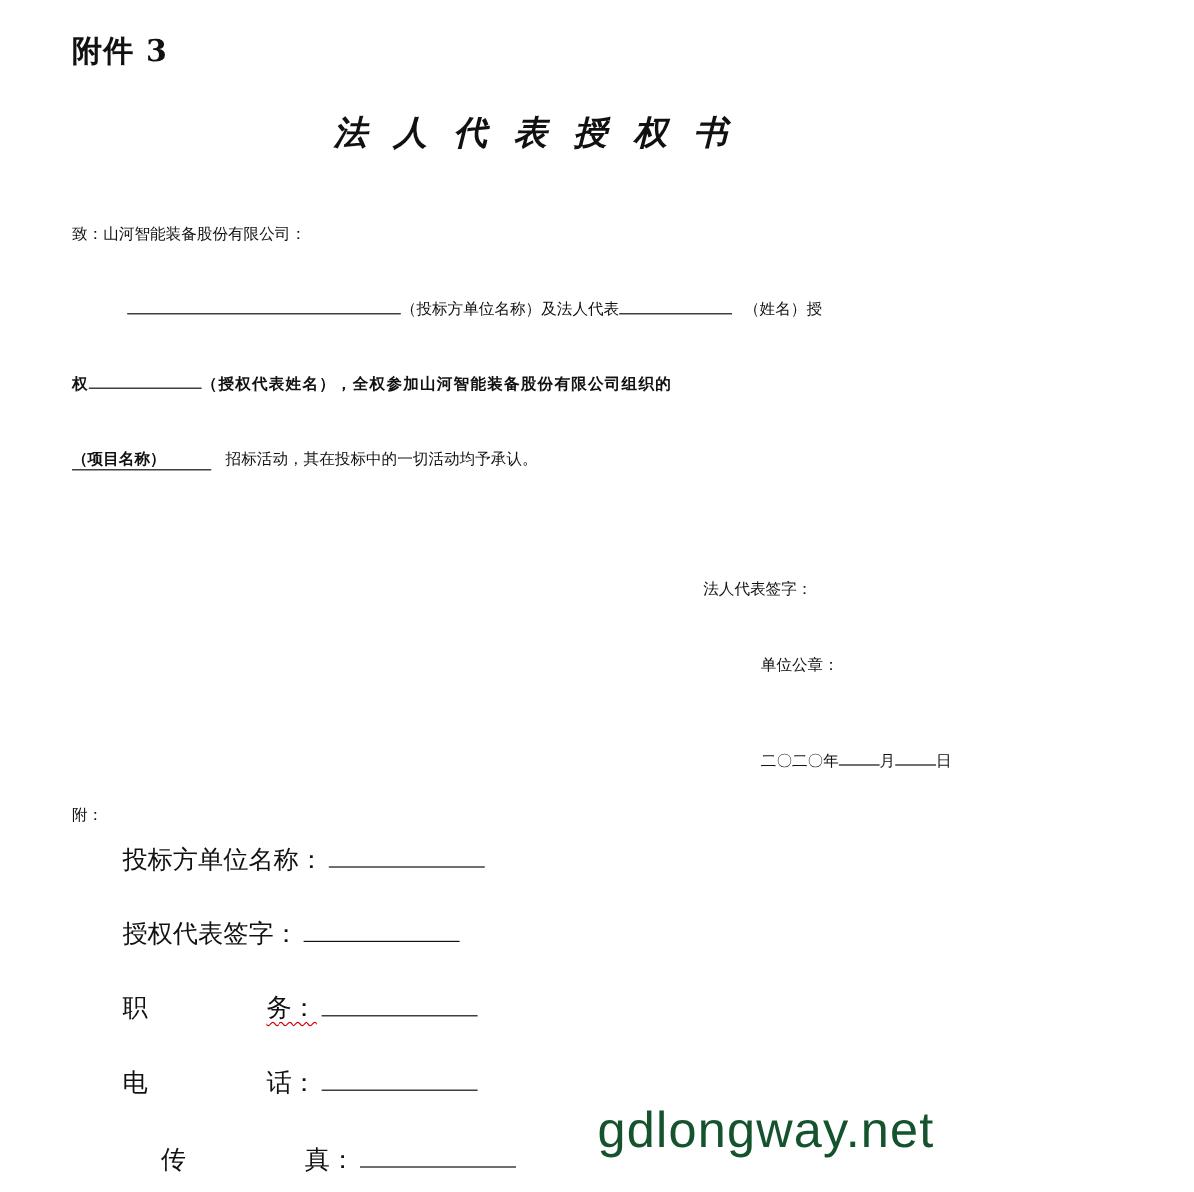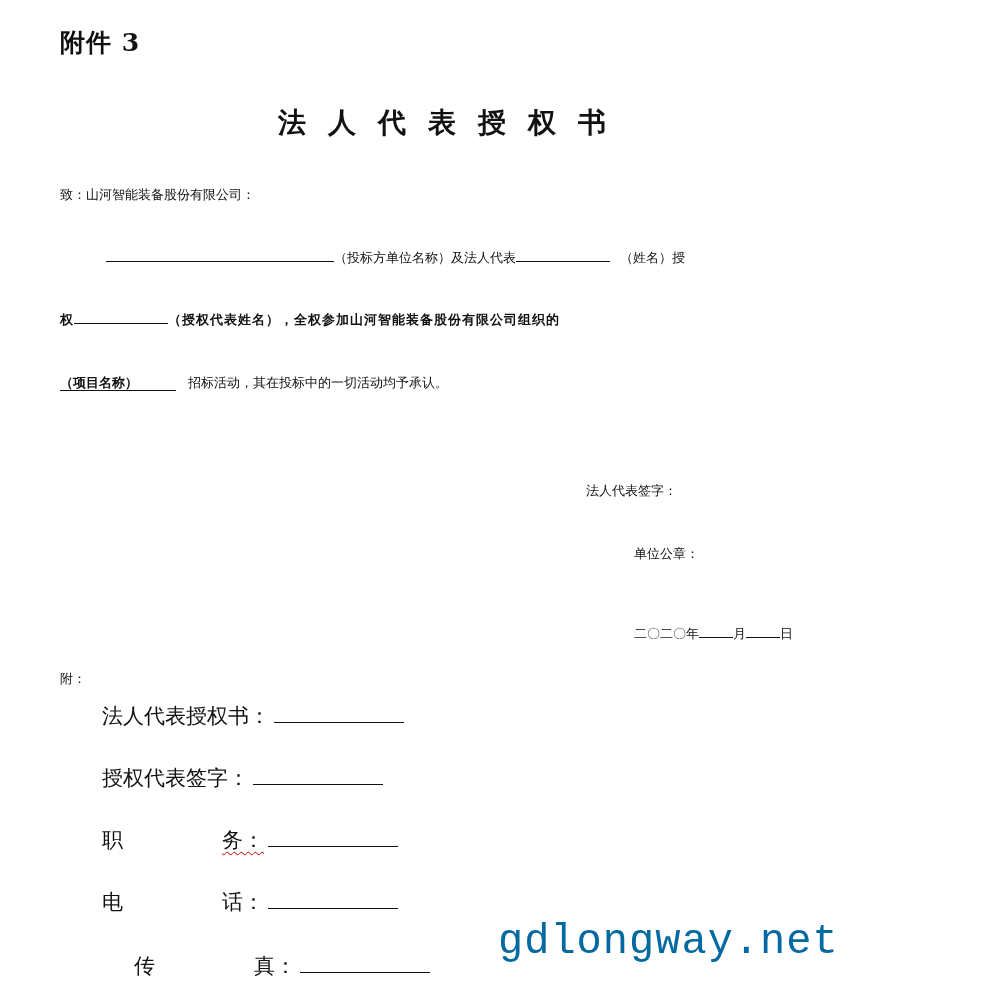--- a/index.html
+++ b/index.html
@@ -3,27 +3,27 @@
 <meta charset="utf-8">
 <style>
   html, body { margin: 0; padding: 0; background: #ffffff; }
   body {
     width: 995px; height: 993px; position: relative; overflow: hidden;
     font-family: "DejaVu Serif", "Liberation Serif", serif;
     color: #111111;
   }
   .abs { position: absolute; white-space: nowrap; }
   .attach-label { left: 60px; top: 26px; font-size: 25px; font-weight: bold; letter-spacing: 1px; }
-  .title { left: 278px; top: 104px; font-size: 28px; font-weight: bold; letter-spacing: 22px; }
+  .title { left: 278px; top: 92px; font-size: 28px; font-weight: bold; letter-spacing: 22px; font-style: italic; }
   .body-text { font-size: 13px; }
   .blank { display: inline-block; border-bottom: 1.5px solid #111; vertical-align: baseline; height: 1px; }
   .u { text-decoration: underline; text-underline-offset: 4px; }
   .bold { font-weight: bold; text-align: right; }
   .spell { text-decoration: underline wavy #d00000; text-underline-offset: 4px; text-decoration-thickness: 1px; }
-  .watermark { left: 498px; top: 918px; font-family: Liberation Mono, monospace; font-size: 42px; color: #0369a1; letter-spacing: 1px; }
+  .watermark { left: 498px; top: 918px; font-family: Liberation Sans, sans-serif; font-size: 42px; color: #14532d; letter-spacing: 1px; }
   .line-row { font-size: 21px; }
 </style>
 </head>
 <body>
 
 <div class="abs attach-label">附件 3</div>
 
 <div class="abs title">法人代表授权书</div>
 
 <div class="abs body-text" style="left:60px; top:186px;">致：山河智能装备股份有限公司：</div>
@@ -44,21 +44,21 @@
 
 <div class="abs body-text" style="left:634px; top:545px;">单位公章：</div>
 
 <div class="abs body-text" style="left:634px; top:607px;margin-top:18px;">
   <span>二〇二〇年</span><span class="blank" style="width:34px;"></span><span>月</span><span class="blank" style="width:34px;"></span><span>日</span>
 </div>
 
 <div class="abs body-text" style="left:60px; top:670px;">附：</div>
 
 <div class="abs line-row" style="left:102px; top:702px;">
-  <span>法人代表授权书：</span><span class="blank" style="width:130px; margin-left:4px;"></span>
+  <span>投标方单位名称：</span><span class="blank" style="width:130px; margin-left:4px;"></span>
 </div>
 
 <div class="abs line-row" style="left:102px; top:764px;">
   <span>授权代表签字：</span><span class="blank" style="width:130px; margin-left:4px;"></span>
 </div>
 
 <div class="abs line-row" style="left:102px; top:826px;">
   <span style="display:inline-block; width:120px;">职</span><span class="spell">务：</span><span class="blank" style="width:130px; margin-left:4px;"></span>
 </div>
 

